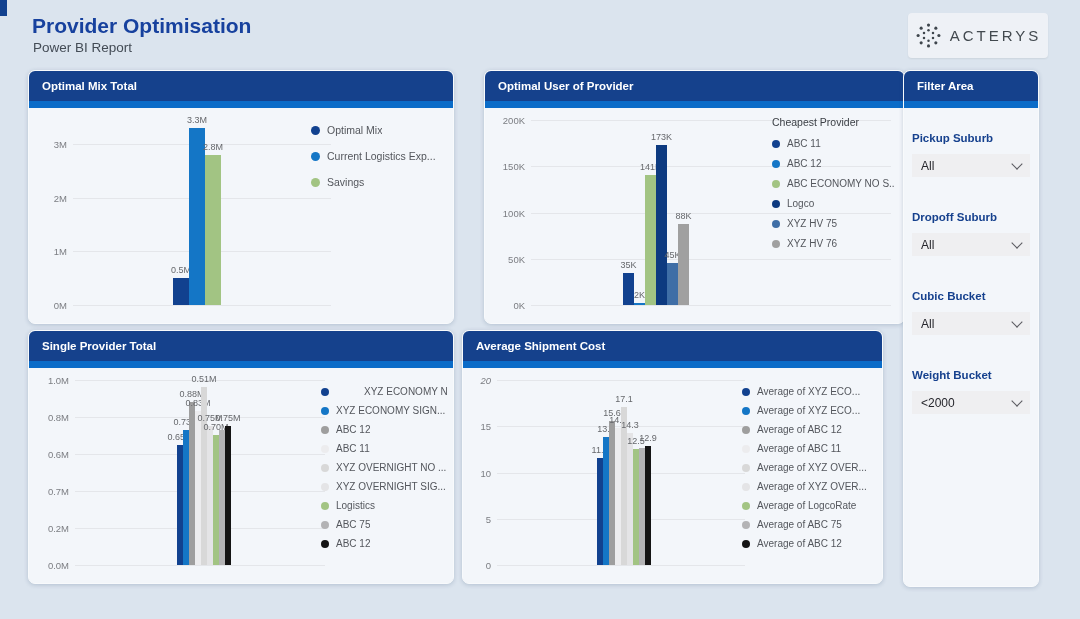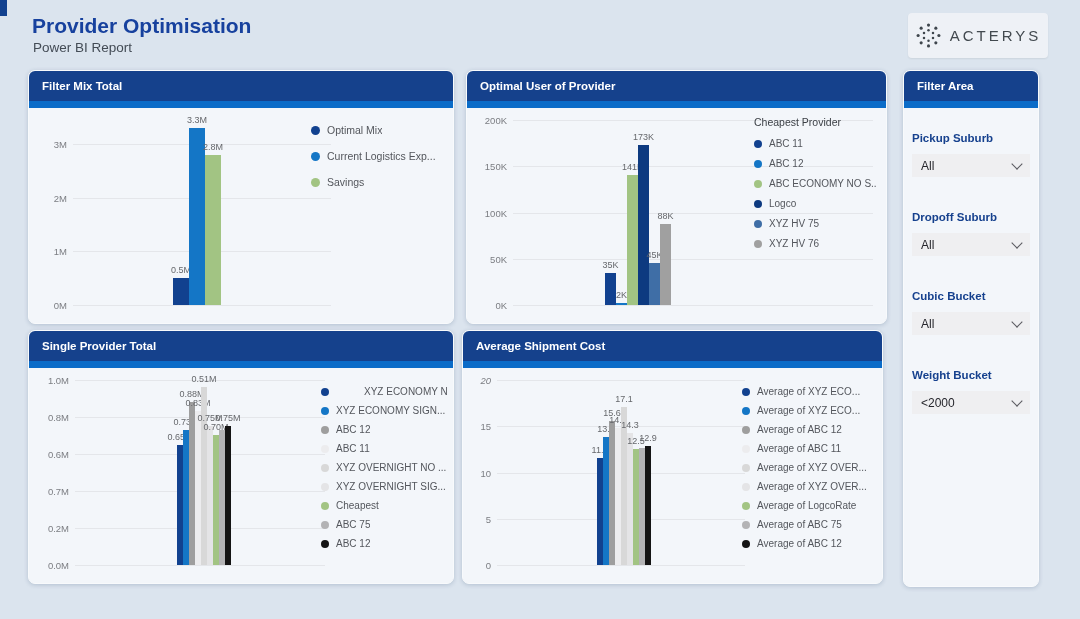--- a/index.html
+++ b/index.html
@@ -74,21 +74,21 @@
         <circle cx="13" cy="8" r="1.2"></circle>
             <circle cx="17.33" cy="10.5" r="1.2"></circle>
       </g>
         </svg>
     </span>
     <span class="brand-text">ACTERYS</span>
   </div>
 
   <div class="panel" style="left:28px;top:70px;width:424px;height:252px;">
     <div class="panel-header">
-      <span>Filter Mix Total</span>
+      <span>Optimal Mix Total</span>
     </div>
     <div class="panel-strip"></div>
     <div class="chart-body">
         <div class="plot" style="left: 44px; width: 258px;">
           <div class="gridline" style="top: 185px;"></div>
           <div class="ytick" style="top: 185px;">0M</div>
           <div class="gridline" style="top: 131.377px;"></div>
           <div class="ytick" style="top: 131.377px;">1M</div>
           <div class="gridline" style="top: 77.7536px;"></div>
           <div class="ytick" style="top: 77.7536px;">2M</div>
@@ -111,21 +111,21 @@
             <span class="legend-text" style="font-size: 10.5px;">Current Logistics Exp...</span>
           </div>
           <div class="legend-item" style="margin-bottom: 14px;">
             <span class="legend-dot" style="width: 9px; height: 9px; background: rgb(162, 196, 131);"></span>
             <span class="legend-text" style="font-size: 10.5px;">Savings</span>
           </div>
         </div>
       </div>
   </div>
 
-  <div class="panel" style="left:466px;top:70px;width:419px;height:252px;">
+  <div class="panel" style="left:484px;top:70px;width:419px;height:252px;">
     <div class="panel-header">
       <span>Optimal User of Provider</span>
     </div>
     <div class="panel-strip"></div>
     <div class="chart-body">
         <div class="plot" style="left: 46px; width: 360px;">
           <div class="gridline" style="top: 185px;"></div>
           <div class="ytick" style="top: 185px;">0K</div>
           <div class="gridline" style="top: 138.75px;"></div>
           <div class="ytick" style="top: 138.75px;">50K</div>
@@ -235,21 +235,21 @@
           <div class="legend-item" style="margin-bottom: 8px;">
             <span class="legend-dot" style="width: 8px; height: 8px; background: rgb(216, 216, 216);"></span>
             <span class="legend-text" style="font-size: 10px;">XYZ OVERNIGHT NO ...</span>
           </div>
           <div class="legend-item" style="margin-bottom: 8px;">
             <span class="legend-dot" style="width: 8px; height: 8px; background: rgb(228, 228, 230);"></span>
             <span class="legend-text" style="font-size: 10px;">XYZ OVERNIGHT SIG...</span>
           </div>
           <div class="legend-item" style="margin-bottom: 8px;">
             <span class="legend-dot" style="width: 8px; height: 8px; background: rgb(162, 196, 131);"></span>
-            <span class="legend-text" style="font-size: 10px;">Cheapest</span>
+            <span class="legend-text" style="font-size: 10px;">Logistics</span>
           </div>
           <div class="legend-item" style="margin-bottom: 8px;">
             <span class="legend-dot" style="width: 8px; height: 8px; background: rgb(179, 179, 181);"></span>
             <span class="legend-text" style="font-size: 10px;">ABC 75</span>
           </div>
           <div class="legend-item" style="margin-bottom: 8px;">
             <span class="legend-dot" style="width: 8px; height: 8px; background: rgb(20, 20, 20);"></span>
             <span class="legend-text" style="font-size: 10px;">ABC 12</span>
           </div>
         </div>

